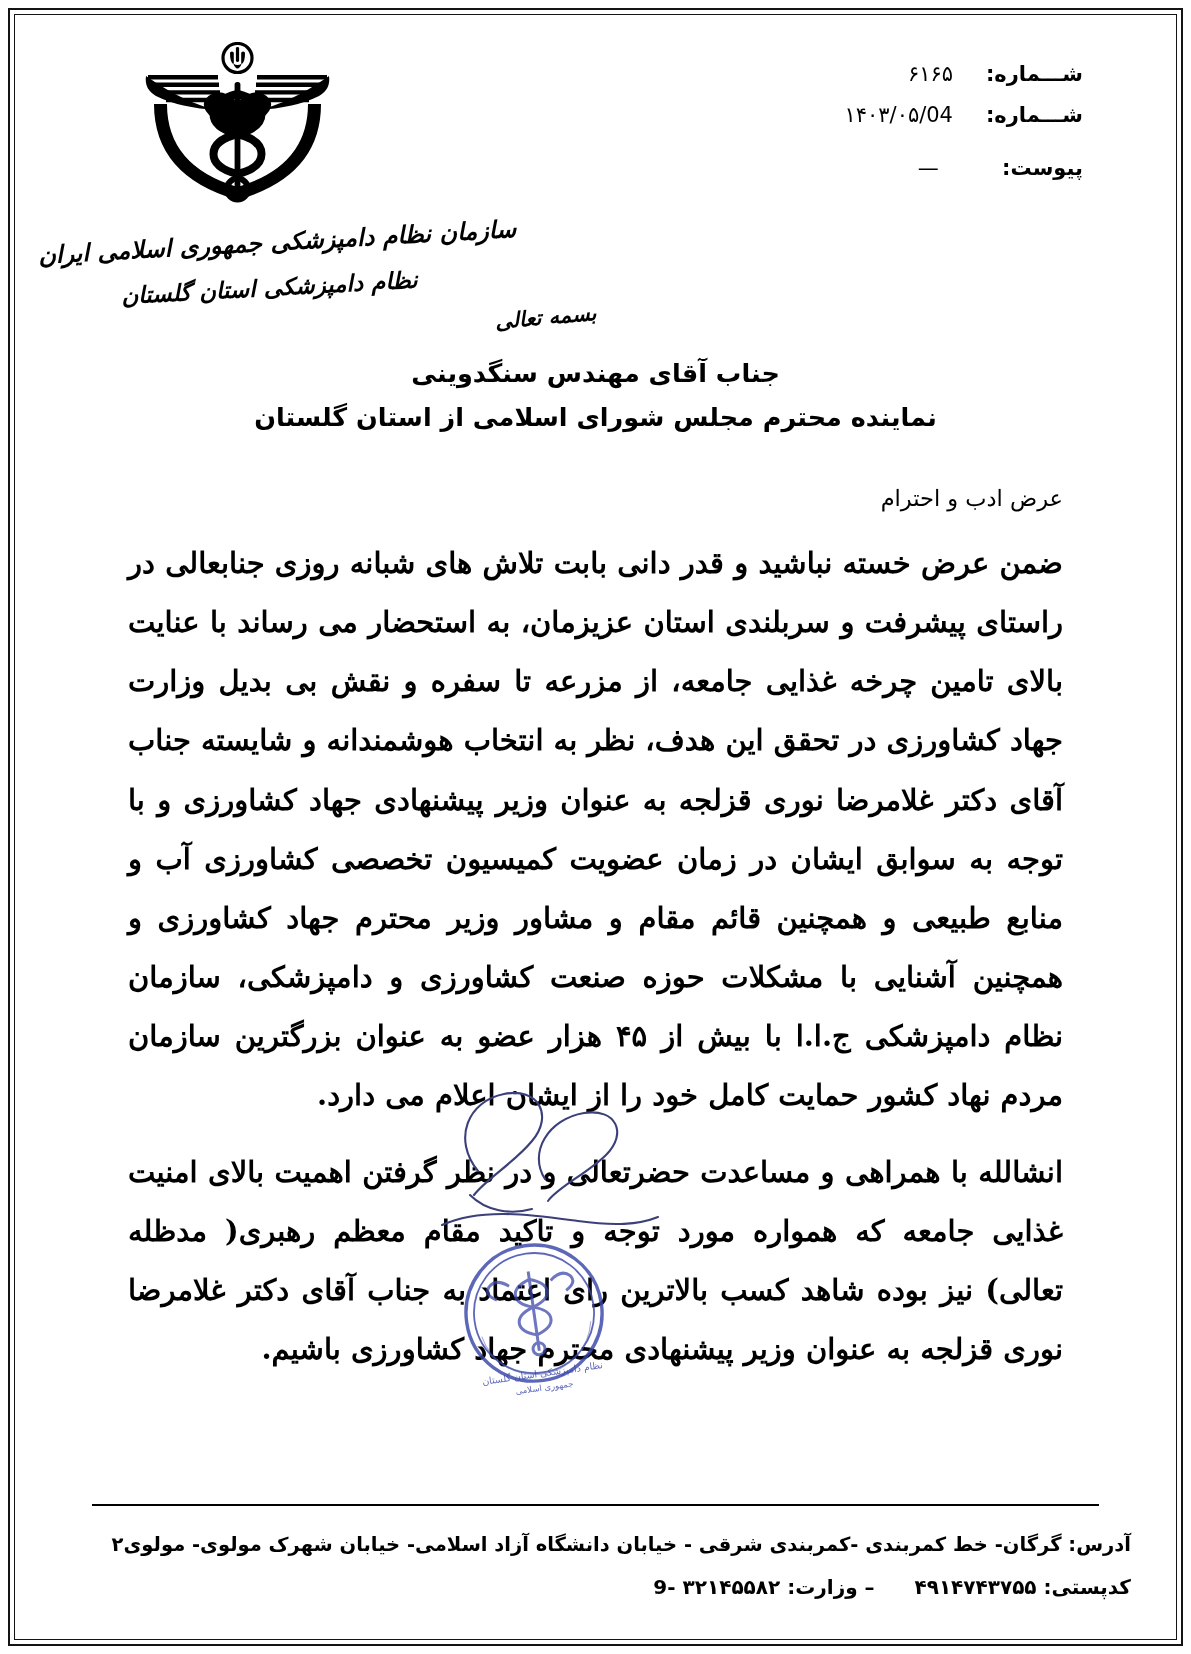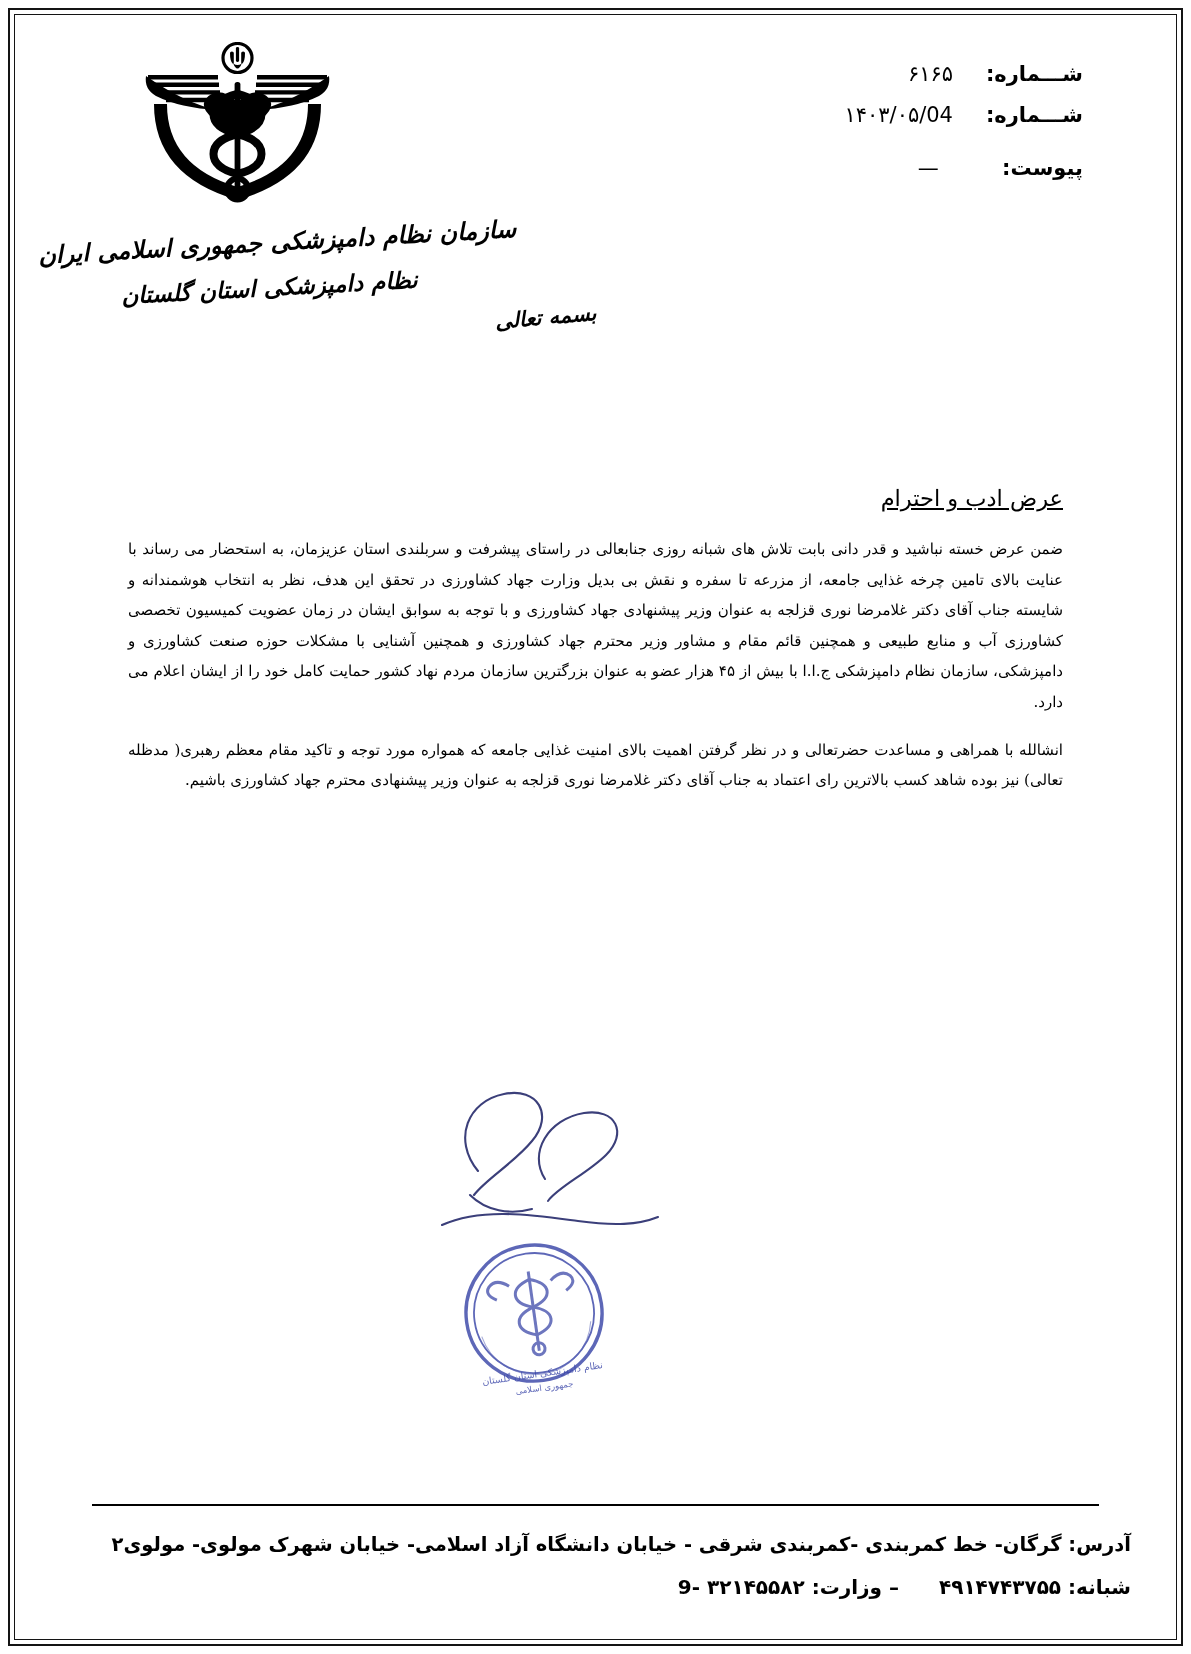--- a/index.html
+++ b/index.html
@@ -161,29 +161,29 @@
     right: 128px;
     left: 128px;
     direction: rtl;
     font-family: "DejaVu Serif", "Liberation Serif", serif;
   }
   .greeting {
     font-size: 22.5px;
     text-align: right;
     margin-bottom: 18px;
     line-height: 1.6;
-    text-decoration: underline;
   }
   .para {
-    font-size: 15px;
+    font-size: 29px;
     line-height: 2.04;
     text-align: justify;
     text-align-last: right;
     margin: 0 0 17px 0;
     letter-spacing: -0.1px;
+    font-weight: bold;
   }
   .para.last { margin-bottom: 0; }
 
   
   .signature-area {
     position: absolute;
     top: 1075px;
     left: 0;
     right: 0;
     height: 380px;
@@ -331,20 +331,24 @@
     <div class="org-names">
       <div class="org-line-1">سازمان نظام دامپزشکی جمهوری اسلامی ایران</div>
       <div class="org-line-2">نظام دامپزشکی استان گلستان</div>
     </div>
   </div>
 
   <div class="invocation">
     <span class="invocation-pos">بسمه تعالی</span>
   </div>
 
+  <div class="recipient">
+    <div class="recipient-line">جناب آقای مهندس سنگدوینی</div>
+    <div class="recipient-line">نماینده محترم مجلس شورای اسلامی از استان گلستان</div>
+  </div>
 
   <div class="body-text">
     <div class="greeting">عرض ادب و احترام</div>
     <p class="para">ضمن عرض خسته نباشید و قدر دانی بابت تلاش های شبانه روزی جنابعالی در راستای پیشرفت و سربلندی استان عزیزمان، به استحضار می رساند با عنایت بالای تامین چرخه غذایی جامعه، از مزرعه تا سفره و نقش بی بدیل وزارت جهاد کشاورزی در تحقق این هدف، نظر به انتخاب هوشمندانه و شایسته جناب آقای دکتر غلامرضا نوری قزلجه به عنوان وزیر پیشنهادی جهاد کشاورزی و با توجه به سوابق ایشان در زمان عضویت کمیسیون تخصصی کشاورزی آب و منابع طبیعی و همچنین قائم مقام و مشاور وزیر محترم جهاد کشاورزی و همچنین آشنایی با مشکلات حوزه صنعت کشاورزی و دامپزشکی، سازمان نظام دامپزشکی ج.ا.ا با بیش از ۴۵ هزار عضو به عنوان بزرگترین سازمان مردم نهاد کشور حمایت کامل خود را از ایشان اعلام می دارد.</p>
     <p class="para last">انشالله با همراهی و مساعدت حضرتعالی و در نظر گرفتن اهمیت بالای امنیت غذایی جامعه که همواره مورد توجه و تاکید مقام معظم رهبری( مدظله تعالی) نیز بوده شاهد کسب بالاترین رای اعتماد به جناب آقای دکتر غلامرضا نوری قزلجه به عنوان وزیر پیشنهادی محترم جهاد کشاورزی باشیم.</p>
   </div>
 
   <div class="signature-area">
 
     <div class="sig-scribble">
@@ -382,21 +386,21 @@
           <text x="95" y="166" text-anchor="middle" font-size="8.5">جمهوری اسلامی</text>
         </g>
       </svg>
     </div>
   </div>
 
   <div class="footer">
     <hr class="footer-rule">
     <div class="footer-address">آدرس: گرگان- خط کمربندی -کمربندی شرقی - خیابان دانشگاه آزاد اسلامی- خیابان شهرک مولوی- مولوی۲</div>
     <div class="footer-contact">
-      <span>شبانه:</span>
+      <span>کدپستی:</span>
       <span>۴۹۱۴۷۴۳۷۵۵</span>
       <span class="gap"></span>
       <span>–</span>
       <span>وزارت:</span>
       <span>۳۲۱۴۵۵۸۲ -9</span>
     </div>
   </div>
 
 </div>
 

